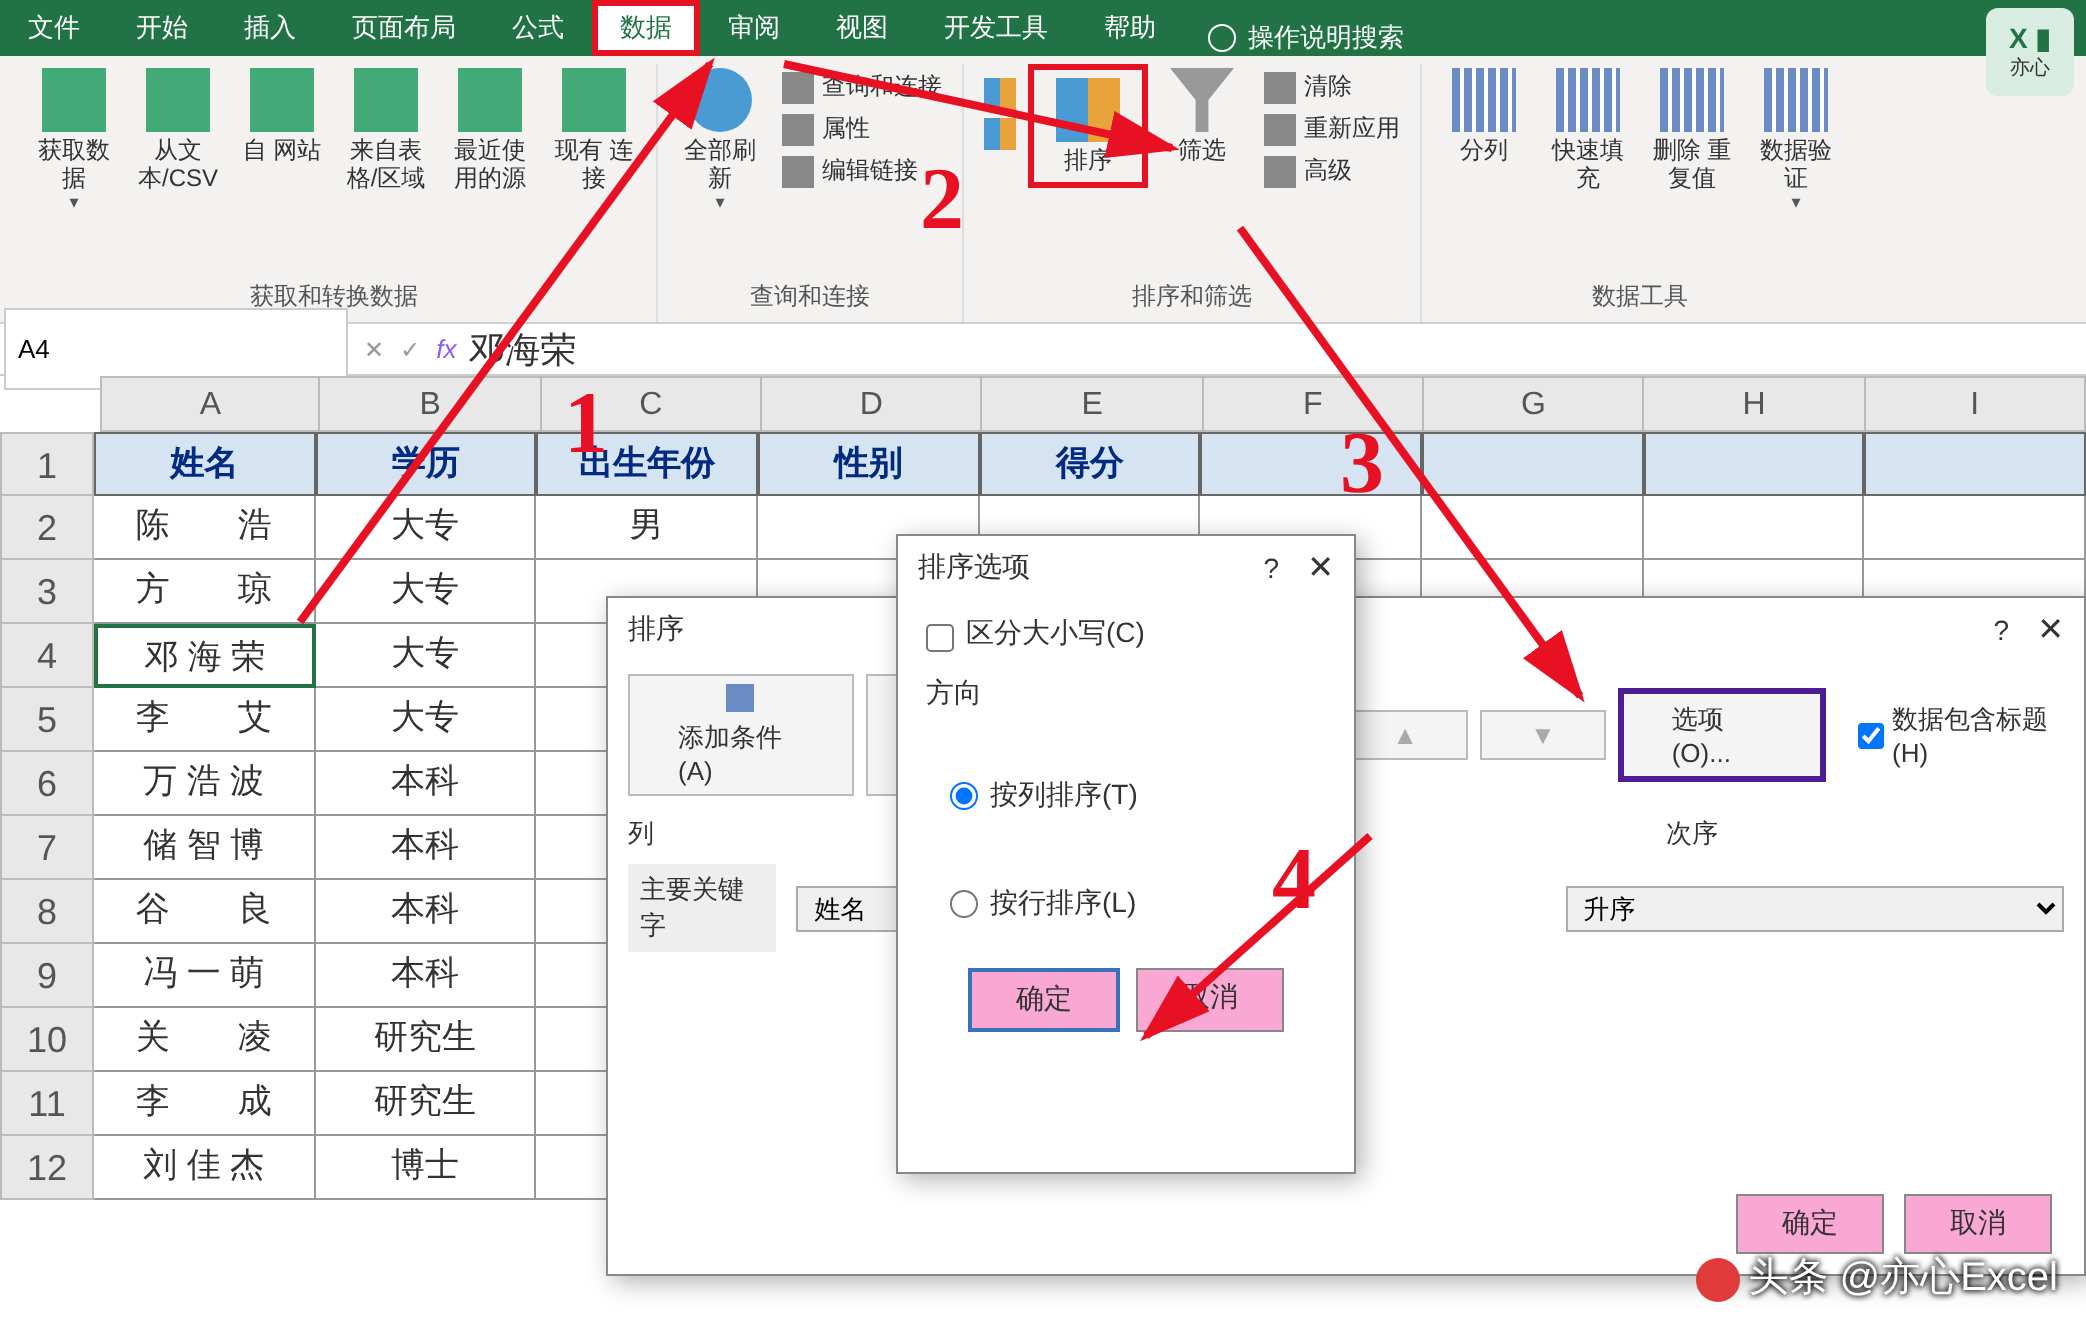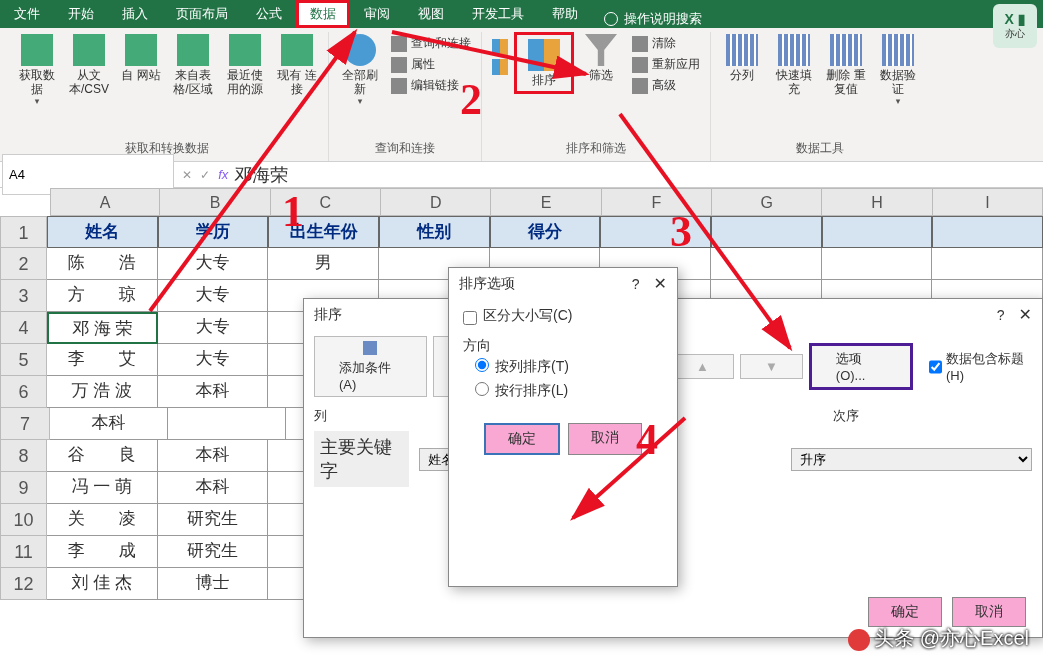--- a/index.html
+++ b/index.html
@@ -61,29 +61,29 @@
 .sort-dlg .toolbar { display:flex; align-items:center; gap:6px; padding:6px 10px; }
 .tbtn { border:1px solid #bbb; background:#f4f4f4; padding:4px 24px; font-size:13px; cursor:pointer; display:flex; align-items:center; gap:4px;flex-direction:column;}
 .tbtn .ico{width:14px;height:14px;background:#6b8bc4;}
 .tbtn.disabled{color:#aaa;}
 .opts { border:3px solid #4c1d95; }
 .chk { display:flex; align-items:center; gap:4px; margin-left:10px; }
 .chk input{width:14px;height:14px;}
 .sort-dlg .cols { display:flex; padding:4px 10px; font-size:13px; gap:10px;}
 .sort-dlg .colh { flex:1; }
 .sort-dlg .row2 { display:flex; padding:2px 10px; gap:10px; align-items:center;}
-.sort-dlg .lbl { background:#eee; padding:4px 6px; font-size:18px;}
+.sort-dlg .lbl { background:#eee; padding:4px 6px; font-size:13px;}
 .sort-dlg select { border:1px solid #aaa; padding:2px 4px; font-size:13px; }
 .sort-dlg .footer { position:absolute; bottom:10px; right:16px; display:flex; gap:10px;}
 .dlgbtn { border:1px solid #888; padding:5px 22px; background:#f9a8d4; cursor:pointer; font-size:14px;}
 
 .opt-dlg { left:448px; top:267px; width:230px; height:320px; z-index:5;}
 .opt-dlg .body { padding:8px 14px; display:flex; flex-direction:column; gap:8px; font-size:14px;}
 .opt-dlg .grp { padding:4px 0;}
-.opt-dlg .radio { display:flex; align-items:flex-start; gap:6px; padding:3px 0 3px 12px;}
+.opt-dlg .radio { display:flex; align-items:center; gap:6px; padding:3px 0 3px 12px;margin-top:30px;}
 .opt-dlg input[type=radio]{width:14px;height:14px;}
 .opt-dlg input[type=checkbox]{width:14px;height:14px;}
 .opt-dlg .chkline{display:flex;align-items:flex-end;gap:6px;}
 .opt-dlg .hl { border:3px solid #e81123; padding:4px 2px; margin:0 -2px;}
 .opt-dlg .footer { display:flex; gap:8px; justify-content:center; padding-top:8px;}
 .opt-dlg .dlgbtn.prim { border:2px solid #3b73b9; }
 
 svg.arrow { position:absolute; pointer-events:none; z-index:10; }
 .numlabel { position:absolute; font-size:44px; color:#e81123; font-weight:bold; font-family:"Times New Roman",serif; z-index:11;}
 
@@ -331,20 +331,21 @@
         <div class="cell"></div>
         <div class="cell"></div>
         <div class="cell"></div>
         <div class="cell"></div>
         <div class="cell"></div>
         <div class="cell"></div>
         <div class="cell"></div>
       </div>
       <div class="row">
         <div class="rowhead">7</div>
+        <div class="cell">储 智 博</div>
         <div class="cell">本科</div>
         <div class="cell"></div>
         <div class="cell"></div>
         <div class="cell"></div>
         <div class="cell"></div>
         <div class="cell"></div>
         <div class="cell"></div>
         <div class="cell"></div>
       </div>
       <div class="row">

